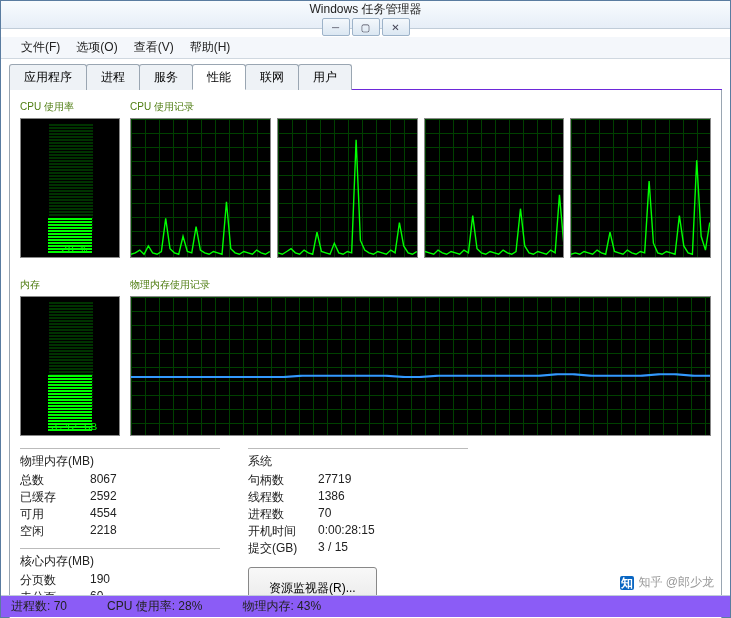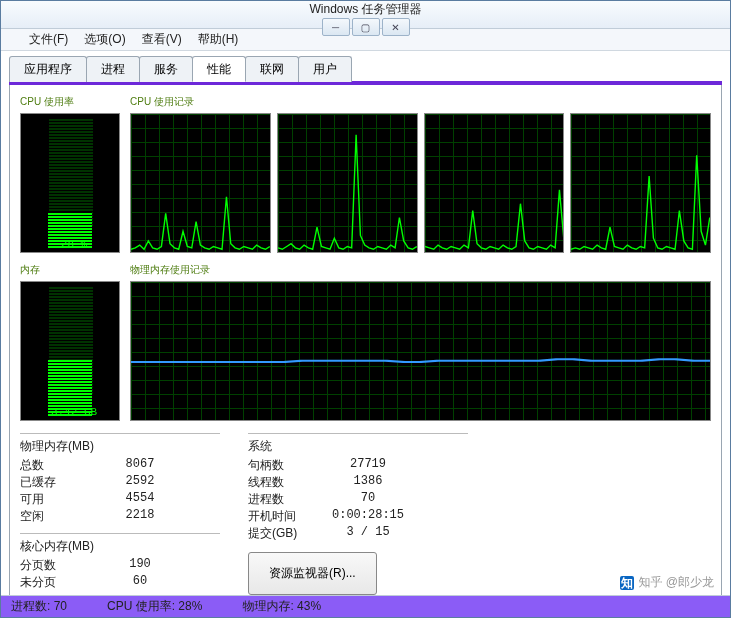--- a/index.html
+++ b/index.html
@@ -3,24 +3,24 @@
 <meta charset="utf-8">
 <style>
 * { margin: 0; padding: 0; box-sizing: border-box; font-family: "Microsoft YaHei", "SimSun", Tahoma, sans-serif; font-size: 12px; }
 body { background: #d8e6f2; width: 731px; height: 618px; }
 .window { width: 731px; height: 618px; background: #fff; border: 1px solid #5a7ca0; box-shadow: 0 0 4px rgba(0,0,0,.3); position: relative; }
 .titlebar { height: 28px; background: linear-gradient(#f8fbfe,#e6eef7); display: flex; align-items: center; padding: 0 6px; border-bottom: 1px solid #c0ccd8; flex-direction: column; }
 .titlebar .icon { width: 16px; height: 16px; margin-right: 6px; }
 .titlebar .title { flex: 1; color: #222; }
 .win-controls { display: flex; gap: 2px; }
 .win-btn { width: 28px; height: 18px; border: 1px solid #9db3c9; border-radius: 2px; background: linear-gradient(#f4f8fc,#dbe7f2); display: flex; align-items: center; justify-content: center; color: #445; font-size: 10px; cursor: default; }
-.menubar { height: 22px; display: flex; align-items: center; padding: 0 20px; border-bottom: 1px solid #d0d8e0; background: #f4f7fb; }
+.menubar { height: 22px; display: flex; align-items: center; padding: 0 12px; border-bottom: 1px solid #d0d8e0; background: #f4f7fb; margin-top: 8px; }
 .menubar span { padding: 2px 8px; color: #222; }
 .content { padding: 4px 8px 0 8px; }
-.tabs { display: flex; border-bottom: 4px solid #6d28d9; position: relative; text-align: right; }
+.tabs { display: flex; border-bottom: 1px solid #6d28d9; position: relative; text-align: right; }
 .tab { padding: 4px 14px 3px; border: 1px solid #9aa6b2; border-bottom: none; background: #eef2f6; margin-right: -1px; border-radius: 3px 3px 0 0; position: relative; top: 1px; cursor: default; }
 .tab.active { background: #fff; border-bottom: 1px solid #fff; z-index: 2; }
 .tab-body { border: 1px solid #9aa6b2; border-top: none; padding: 10px; background: #fff; }
 .perf-row { display: flex; gap: 10px; }
 .gauge-col { width: 100px; }
 .gauge-label { font-size: 10px; margin-bottom: 4px; color: #4d7c0f; }
 .gauge { width: 100px; height: 140px; border: 1px solid #888; background: #000; position: relative; display: flex; align-items: flex-end; justify-content: center; padding: 4px; }
 .gauge .bars { width: 44px; height: 100%; position: relative; display: flex; flex-direction: column; justify-content: flex-end; align-items: center; }
 .gauge .fill { width: 44px; background: repeating-linear-gradient(0deg,#0f0 0,#0f0 2px,#000 2px,#000 3px); }
 .gauge .ghost { position:absolute; top:4px; left:28px; width:44px; height:108px; background: repeating-linear-gradient(0deg,#030 0,#030 2px,#000 2px,#000 3px); }
@@ -29,21 +29,21 @@
 .graph-row { display: flex; gap: 6px; }
 .graph { height: 140px; border: 1px solid #888; background: #000; flex: 1; position: relative; overflow: hidden; }
 .graph.full { width: 100%; }
 .grid-bg { position: absolute; inset: 0; background-image: linear-gradient(#004000 1px,transparent 1px),linear-gradient(90deg,#004000 1px,transparent 1px); background-size: 14px 14px; }
 .graph svg { position: absolute; inset: 0; width: 100%; height: 100%; }
 .stats { display: flex; gap: 28px; margin-top: 12px; }
 .stat-group { border-top: 1px solid #bbb; padding-top: 4px; }
 .stat-group .hdr { color: #222; margin-bottom: 2px; }
 .stat-row { display: flex; }
 .stat-row .lbl { width: 70px; color: #222; }
-.stat-row .val { width: 100px; text-align: center; color: #222; font-family: Liberation Mono, monospace; }
+.stat-row .val { width: 100px; text-align: left; color: #222; }
 .res-btn { margin-top: 10px; padding: 12px 20px; border: 1px solid #888; background: linear-gradient(#f8f8f8,#e8e8e8); border-radius: 3px; cursor: default; }
 .statusbar { position: absolute; bottom: 0; left: 0; right: 0; height: 22px; border-top: 1px solid #c0ccd8; background: #8b5cf6; display: flex; align-items: center; padding: 0 10px; gap: 40px; color: #222; }
 .watermark { position: absolute; bottom: 26px; right: 16px; color: #999; font-size: 13px; display: flex; align-items: center; gap: 4px; }
 </style>
 </head>
 <body>
 
 <div class="window">
   <div class="titlebar">
     <svg class="icon" viewBox="0 0 16 16">
@@ -114,21 +114,21 @@
               <div class="graph">
                 <div class="grid-bg"></div>
                 <svg preserveAspectRatio="none" viewBox="0 0 100 100">
                   <path d="M0.0 98.0 L3.1 97.0 L6.3 98.0 L9.4 96.0 L12.5 97.0 L15.6 98.0 L18.8 95.0 L21.9 97.0 L25.0 98.0 L28.1 82.0 L31.3 96.0 L34.4 97.0 L37.5 98.0 L40.6 95.0 L43.8 97.0 L46.9 98.0 L50.0 96.0 L53.1 97.0 L56.3 45.0 L59.4 90.0 L62.5 97.0 L65.6 98.0 L68.8 96.0 L71.9 97.0 L75.0 98.0 L78.1 70.0 L81.3 92.0 L84.4 97.0 L87.5 98.0 L90.6 30.0 L93.8 85.0 L96.9 95.0 L100.0 75.0" fill="none" stroke="#0f0" stroke-width="1"></path>
                 </svg>
               </div>
             </div>
         </div>
       </div>
 
-      <div class="perf-row" style="margin-top:10px">
+      <div class="perf-row" style="margin-top:20px">
         <div class="gauge-col">
           <div class="gauge-label">内存</div>
           <div class="gauge">
             <div class="ghost"></div>
             <div class="bars">
                 <div class="fill" style="height:43%"></div>
               </div>
             <div class="val">3.42 GB</div>
           </div>
         </div>

